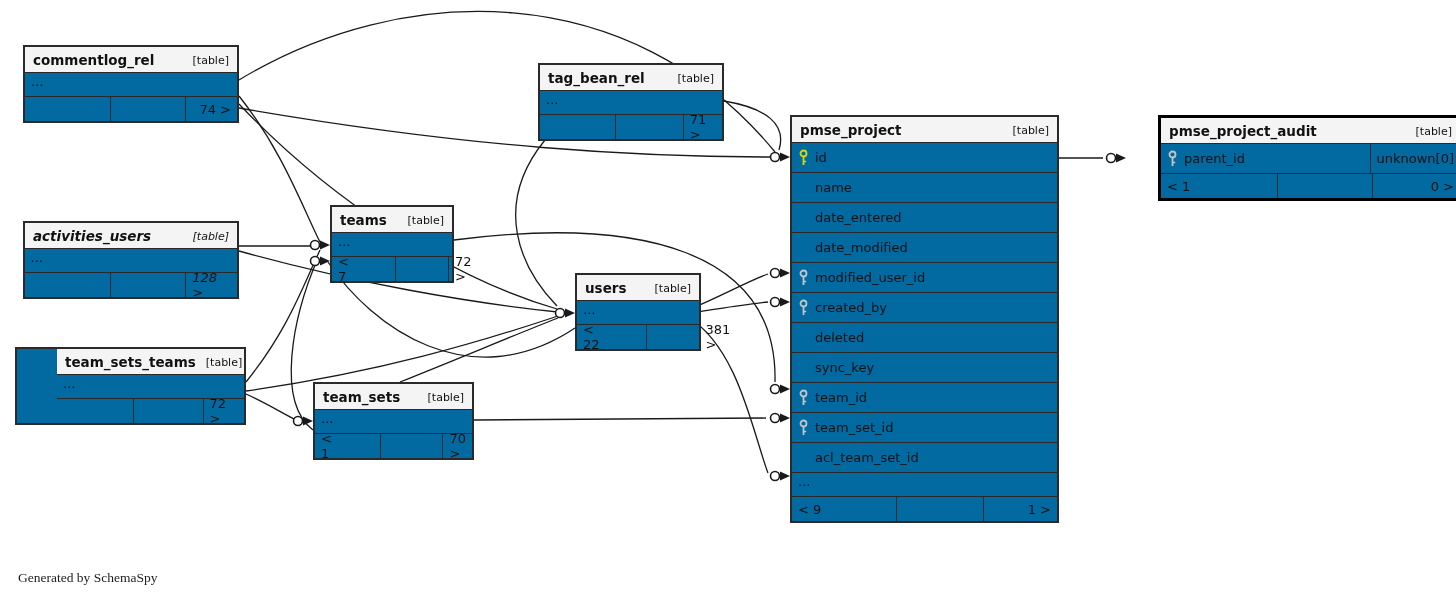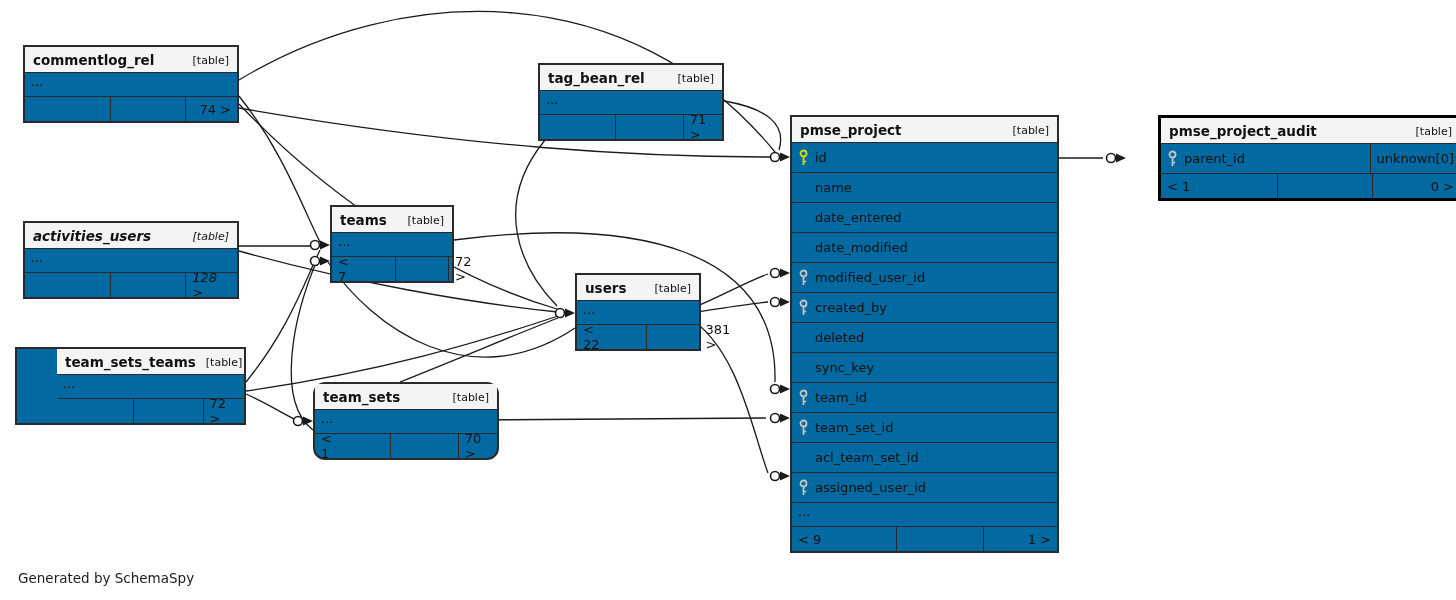--- a/index.html
+++ b/index.html
@@ -39,21 +39,21 @@
     border-left:1px solid #2a2a2a;padding:0 6px;margin-right:-6px;
   }
   .foot{
     display:flex;border-top:1px solid #2a2a2a;height:24px;align-items:flex-start;gap:40px;
   }
   .fcell{padding:0 6px;height:100%;display:flex;align-items:center;box-sizing:border-box;}
   .fcell.c0{flex:1.2;justify-content:flex-start;}
   .fcell.c1{flex:0.8;border-left:1px solid #2a2a2a;}
   .fcell.c2{flex:1.4;border-left:1px solid #2a2a2a;justify-content:flex-end;}
   #credit{
-    position:absolute;left:18px;top:570px;font-size:13.5px;color:#1c1c1c;z-index:2;
+    position:absolute;left:18px;top:570px;font-size:13.5px;color:#1c1c1c;z-index:2;font-family:Liberation Serif, serif;
   }
 </style>
 </head>
 <body>
 
 <svg id="rels" width="1456" height="600">
   <g fill="none" stroke="#1a1a1a" stroke-width="1.3">
     <path d="M 239 80 C 400 -18, 630 -25, 775 152"></path>
     <path d="M 239 108 C 470 148, 640 157, 772 157"></path>
     <path d="M 724 101 C 766 108, 787 124, 779 150"></path>
@@ -172,21 +172,21 @@
     <span class="ttag">[table]</span>
   </div>
   <div class="row ell">...</div>
   <div class="foot">
     <span class="fcell c0"></span>
     <span class="fcell c1"></span>
     <span class="fcell c2">72 &gt;</span>
   </div>
 </div>
 
-<div class="tbl" style="left:313px;top:382px;width:186px;border-radius:12px;">
+<div class="tbl" style="left:313px;top:382px;width:161px;">
   <div class="hdr">
     <span class="tname">team_sets</span>
     <span class="ttag">[table]</span>
   </div>
   <div class="row ell">...</div>
   <div class="foot">
     <span class="fcell c0">&lt; 1</span>
     <span class="fcell c1"></span>
     <span class="fcell c2">70 &gt;</span>
   </div>
@@ -265,30 +265,20 @@
             <line x1="5.5" y1="7.5" x2="5.5" y2="16" stroke="#c4c4c4" stroke-width="1.8"></line>
             <line x1="5.5" y1="12.5" x2="8.2" y2="12.5" stroke="#c4c4c4" stroke-width="1.5"></line>
           </svg>
         </span>
         <span class="cname">team_set_id</span>
       </div>
       <div class="crow">
         <span class="keyicon"></span>
         <span class="cname">acl_team_set_id</span>
       </div>
-      <div class="crow">
-        <span class="keyicon">
-          <svg width="11" height="18" viewBox="0 0 11 18">
-            <circle cx="5.5" cy="4.5" r="3" fill="none" stroke="#c4c4c4" stroke-width="1.8"></circle>
-            <line x1="5.5" y1="7.5" x2="5.5" y2="16" stroke="#c4c4c4" stroke-width="1.8"></line>
-            <line x1="5.5" y1="12.5" x2="8.2" y2="12.5" stroke="#c4c4c4" stroke-width="1.5"></line>
-          </svg>
-        </span>
-        <span class="cname">assigned_user_id</span>
-      </div>
     </div>
   <div class="row ell">...</div>
   <div class="foot">
     <span class="fcell c0">&lt; 9</span>
     <span class="fcell c1"></span>
     <span class="fcell c2">1 &gt;</span>
   </div>
 </div>
 
 <div class="tbl focus" style="left:1126px;top:115px;width:305px;">

